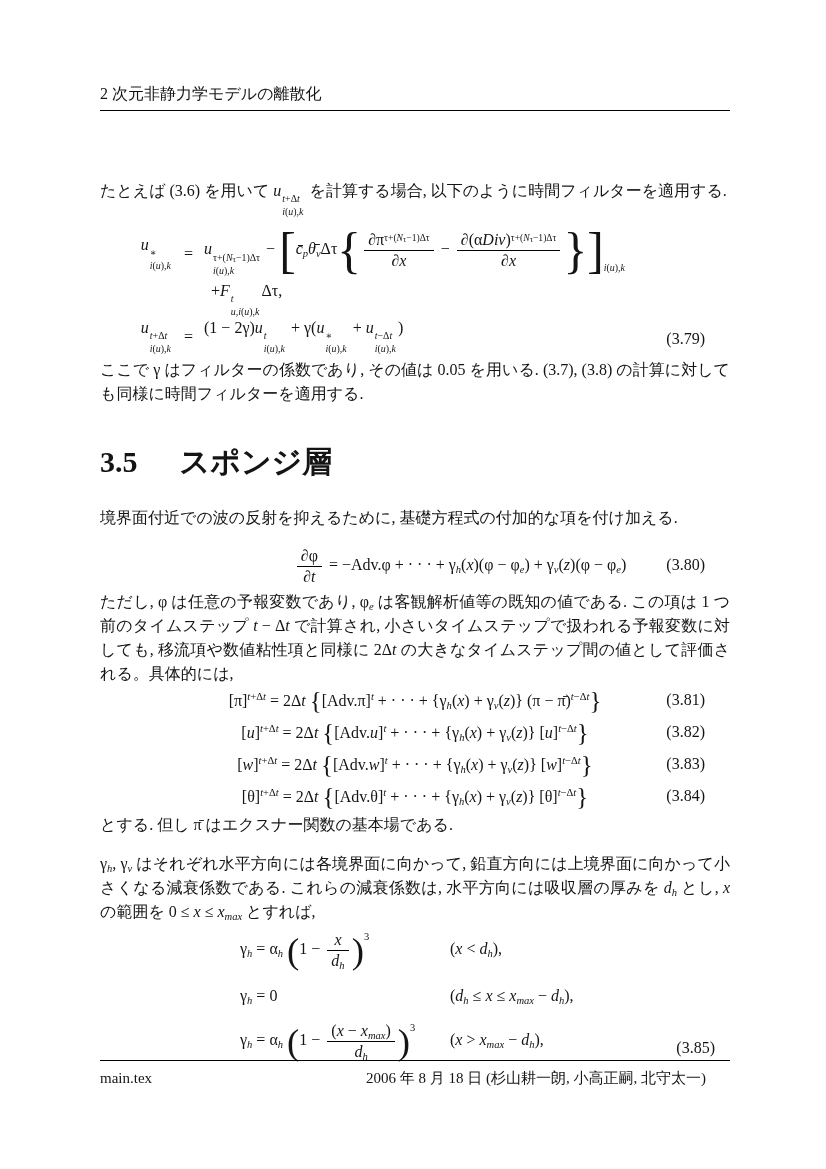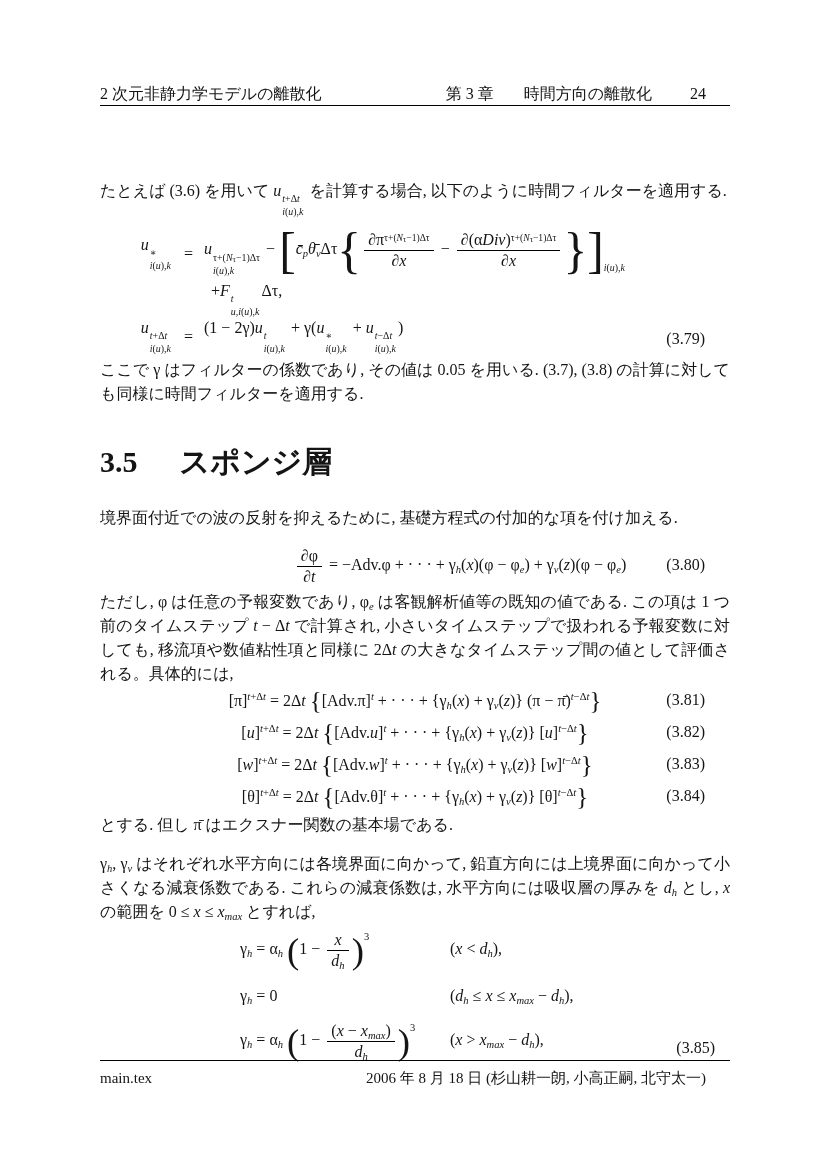--- a/index.html
+++ b/index.html
@@ -5,21 +5,21 @@
   html,body { margin:0; padding:0; background:#ffffff; }
   .page {
     position:relative; width:826px; height:1169px; background:#ffffff;
     font-family:"Liberation Serif","DejaVu Serif",serif; color:#141414;
     overflow:hidden;
   }
   
   .hdr {
     position:absolute; left:100px; right:96px; top:84px;
     display:flex; align-items:baseline; font-size:16px;
-    border-bottom:1.5px solid #000; white-space:nowrap;
+    border-bottom:1.5px solid #000; padding-bottom:5px; white-space:nowrap;
   }
   .hdr-right { margin-left:auto; padding-right:24px; }
   .hdr-chapter { margin-right:26px; }
   .hdr-section { margin-right:34px; }
   .ftr {
     position:absolute; left:100px; right:96px; top:1060px;
     border-top:1.5px solid #000; padding-top:8px;
     display:flex; align-items:baseline; font-size:15px; white-space:nowrap;
   }
   .ftr-right { margin-left:auto; padding-right:24px; }
@@ -79,25 +79,20 @@
   .eq385 .gf { display:inline-block; width:210px; }
   .tag385 { position:absolute; right:15px; bottom:14px; }
 </style>
 </head>
 <body>
 
 <div class="page">
 
   <div class="hdr">
     <span>2 次元非静力学モデルの離散化</span>
-    <span class="hdr-right">
-      <span class="hdr-chapter">第 3 章</span>
-      <span class="hdr-section">時間方向の離散化</span>
-      <span>24</span>
-    </span>
   </div>
 
 
   <div class="para" style="top:179px">たとえば (3.6) を用いて <i>u</i><span class="ss">
         <span><i>t</i>+Δ<i>t</i></span>
         <span><i>i</i>(<i>u</i>),<i>k</i></span>
       </span> を計算する場合, 以下のように時間フィルターを適用する.</div>
 
   <div class="eq379">
     <div class="row r1">

